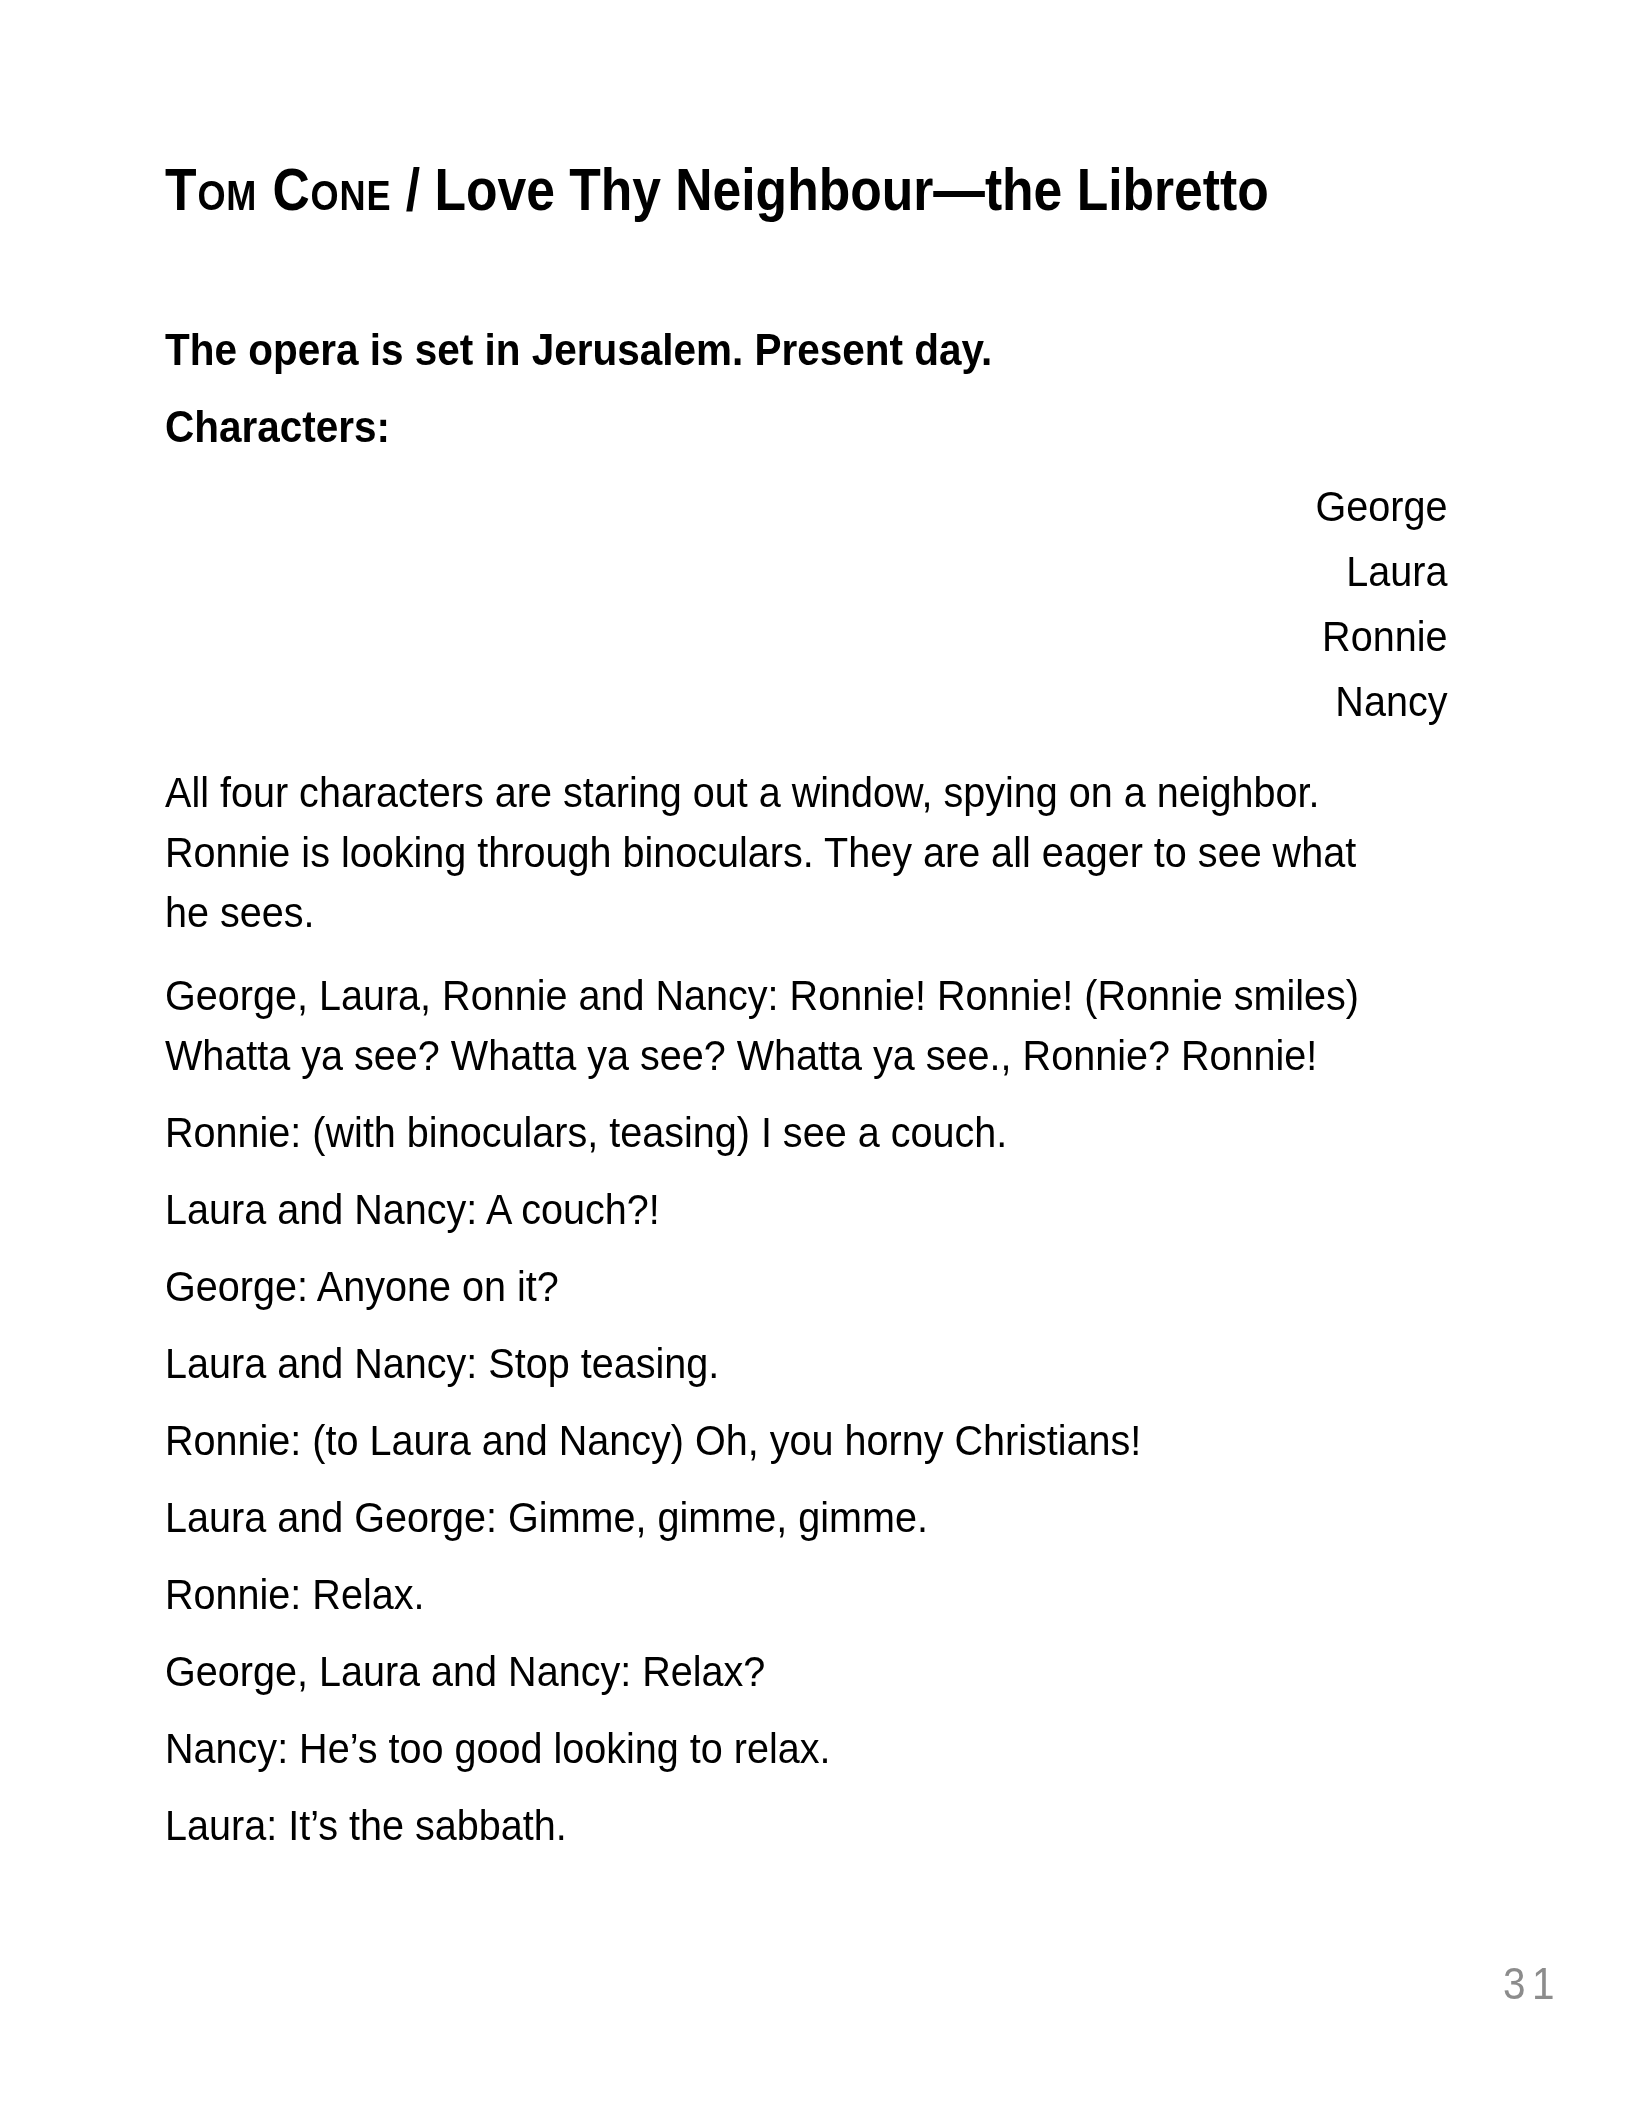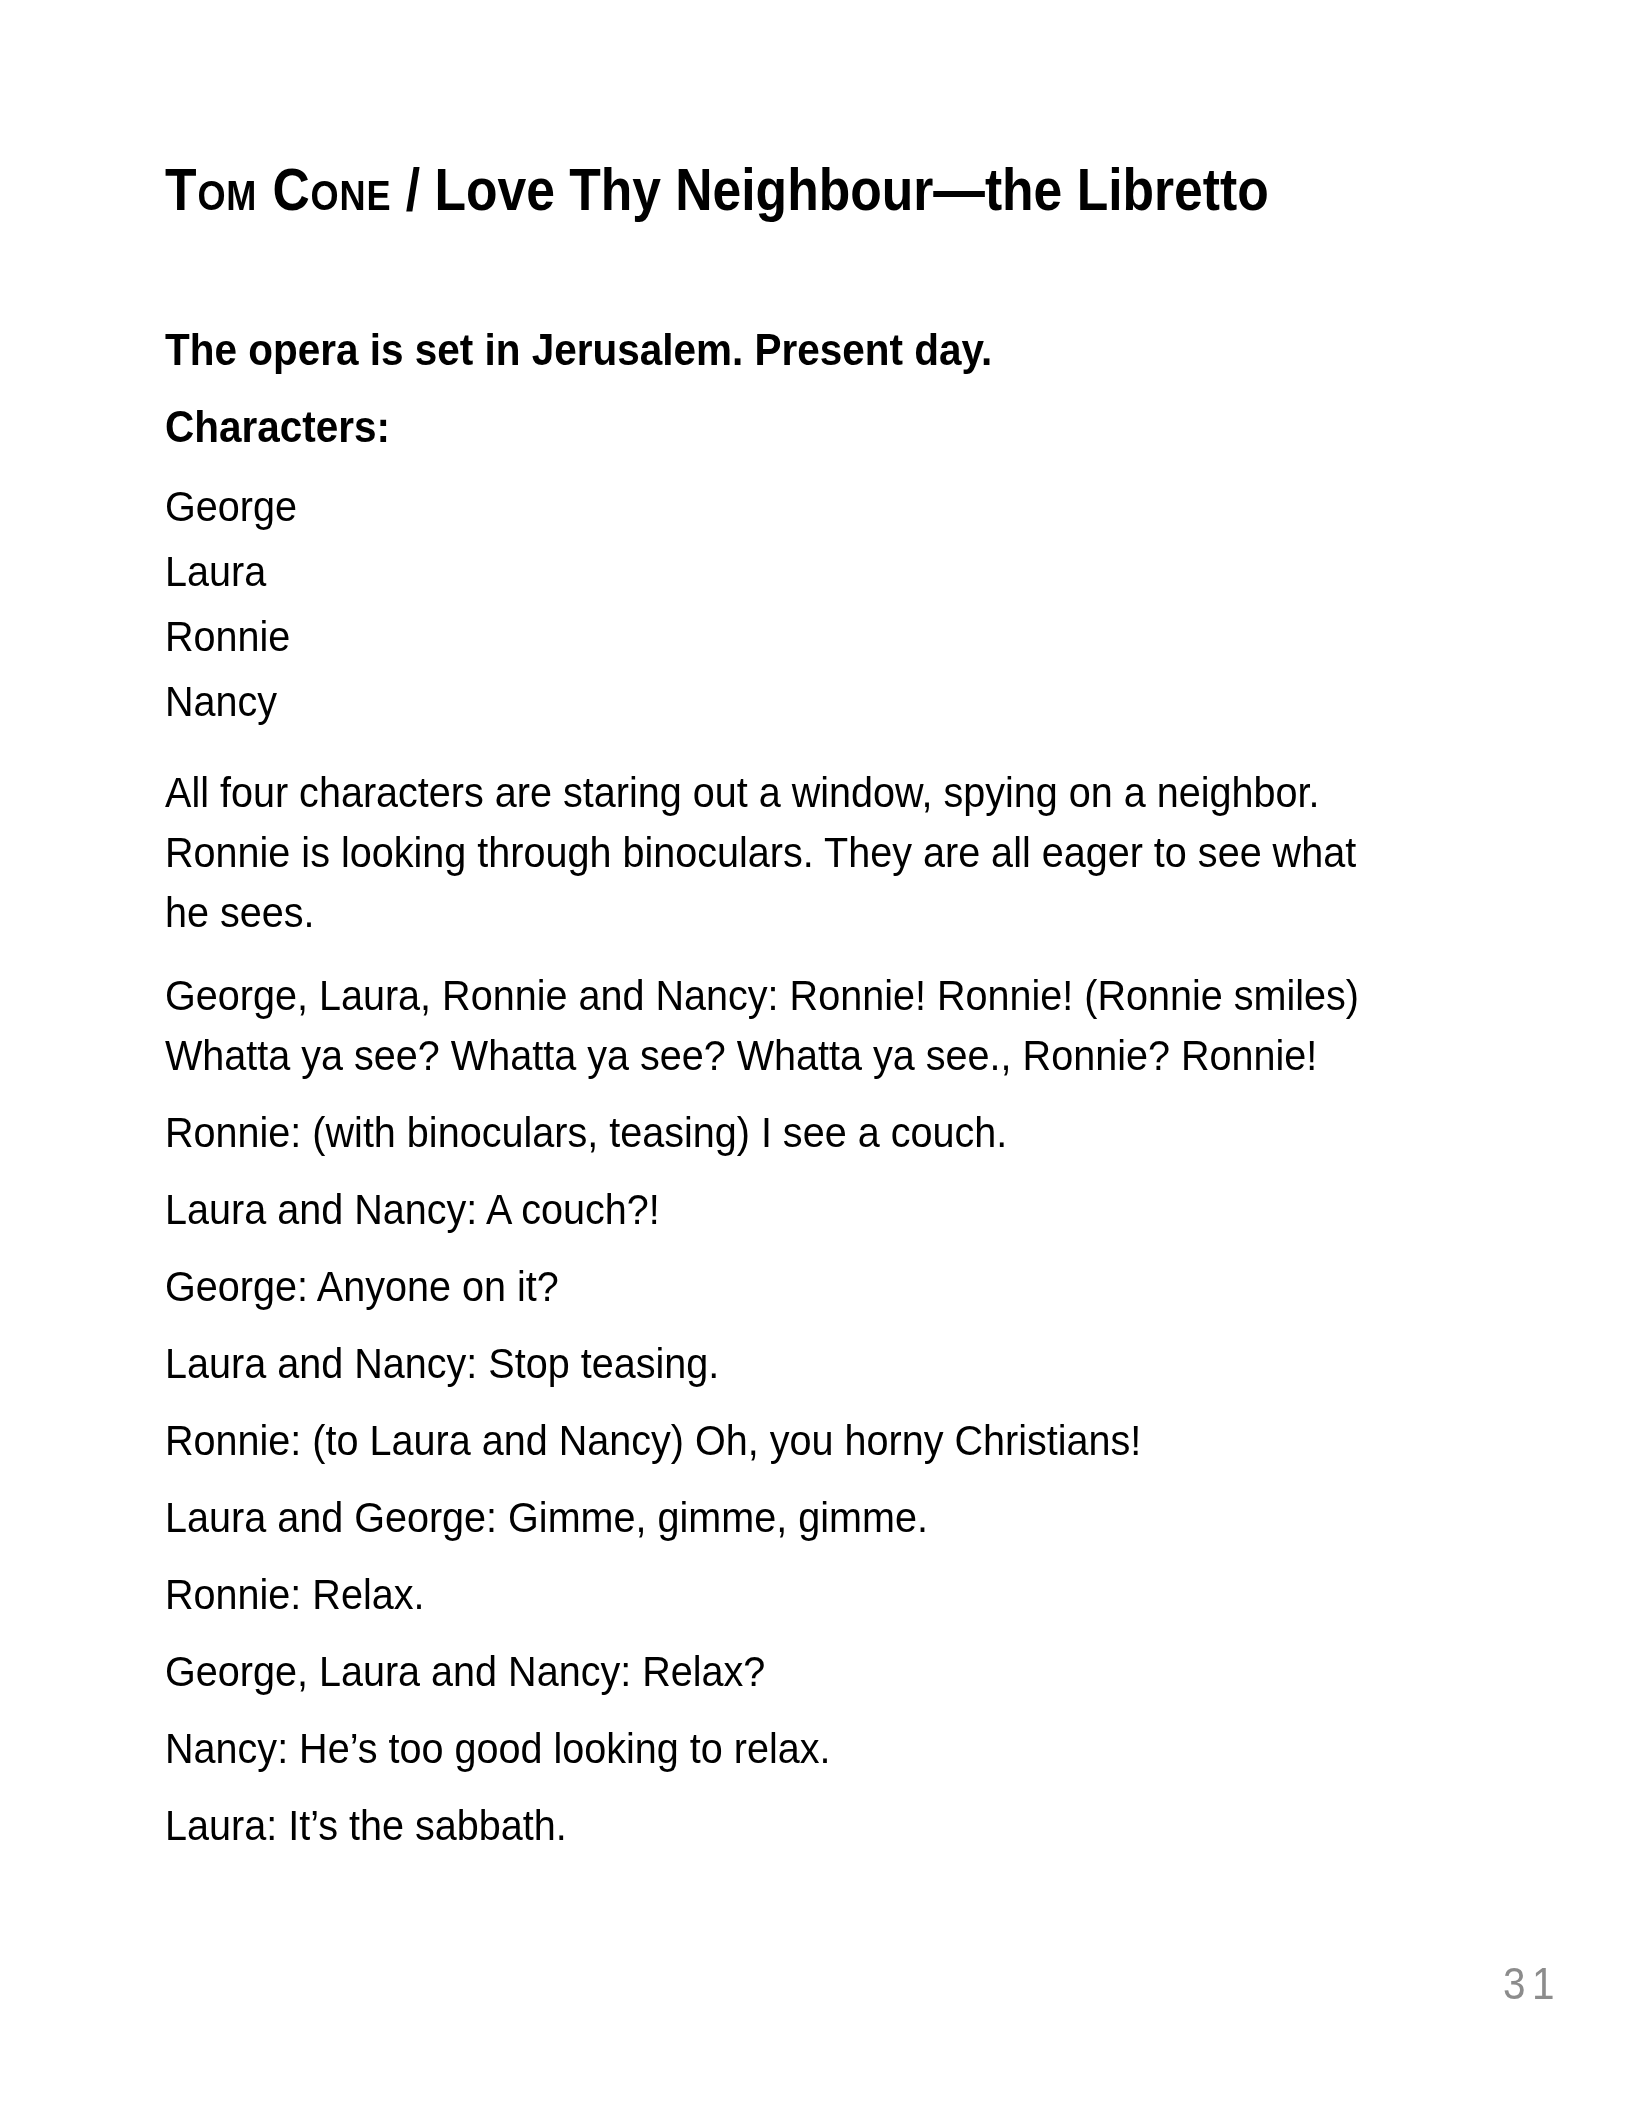--- a/index.html
+++ b/index.html
@@ -28,21 +28,21 @@
   }
   .title .author { font-variant: small-caps; letter-spacing: 1px; }
 
   .lead {
     font-size: 44px;
     line-height: 60px;
     font-weight: bold;
     margin: 0 0 17px 0;
   }
 
-  .char-list { margin: 0 0 28px 0; }
+  .char-list { margin: 0 0 28px 0; text-align: right; }
   .char {
     font-size: 43px;
     line-height: 65px;
   }
 
   .para {
     font-size: 43px;
     line-height: 60px;
     margin: 0 0 17px 0;
   }

